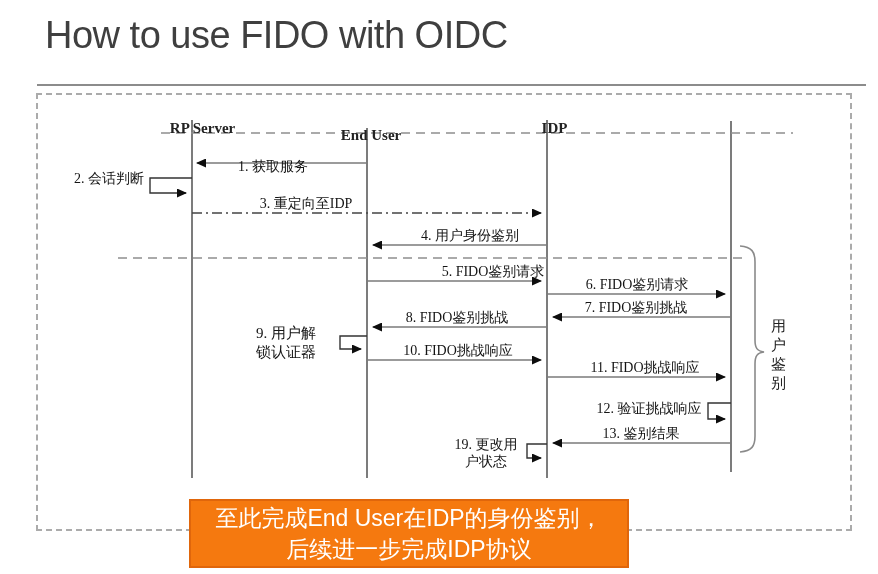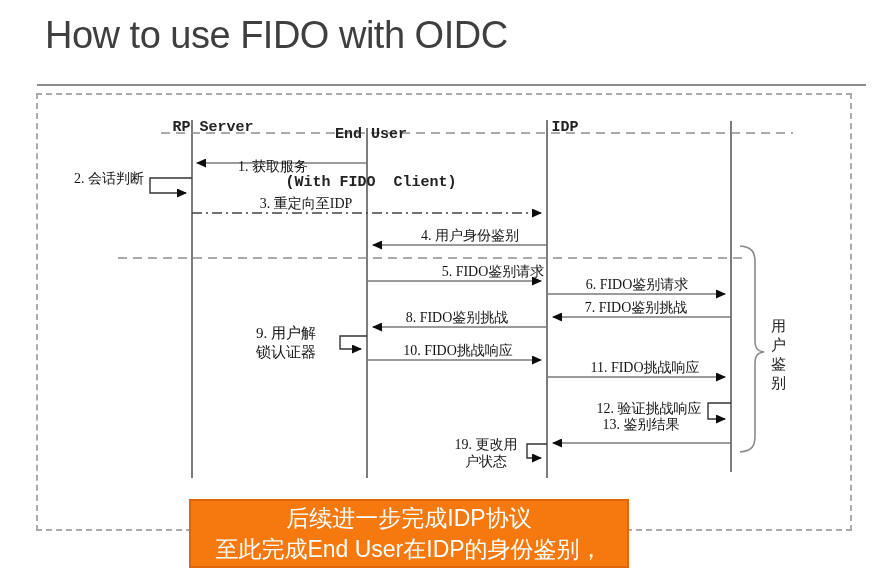--- a/index.html
+++ b/index.html
@@ -6,21 +6,21 @@
   #slide{position:relative;width:878px;height:574px;background:#ffffff;overflow:hidden;
          font-family:"Liberation Sans",sans-serif;}
   .title{position:absolute;left:45px;top:14px;font-size:38px;font-weight:300;color:#3f3f3f;
          letter-spacing:-0.5px;font-family:"Liberation Sans",sans-serif;white-space:nowrap;}
   .title-rule{position:absolute;left:37px;top:84px;width:829px;height:0;border-top:2px solid #8c8c8c;}
   .panel{position:absolute;left:36px;top:93px;width:816px;height:438px;box-sizing:border-box;
          border:2px dashed #ababab;}
   svg.layer{position:absolute;left:0;top:0;}
   .actor-label{position:absolute;transform:translateX(-50%);font-size:15px;font-weight:bold;
          color:#222;white-space:pre;text-align:center;line-height:16px;
-         font-family:Liberation Mono, monospace;}
+         font-family:Liberation Serif, serif;}
   .msg-label{position:absolute;transform:translateX(-50%);font-size:14px;color:#141414;
          white-space:nowrap;text-align:center;line-height:17px;
          font-family:"Liberation Serif","DejaVu Serif",serif;}
   .msg-label.two-line{line-height:19px;font-size:15px;}
   .brace-label{position:absolute;left:771px;top:317px;width:17px;font-size:15px;line-height:19px;
          color:#222;word-break:break-all;font-family:"Liberation Serif","DejaVu Serif",serif;}
   .banner{position:absolute;left:189px;top:499px;width:440px;height:69px;box-sizing:border-box;
          background:#f5790f;border:2px solid #e0660b;color:#ffffff;text-align:center;
          font-size:23px;line-height:31px;padding-top:2px;font-family:"Liberation Sans",sans-serif;}
 </style>
@@ -64,47 +64,46 @@
     <polyline points="547,444 527,444 527,458 541,458" fill="none" stroke="#333" stroke-width="1.4" marker-end="url(#arr)"></polyline>
 
     <path d="M740,246 C752,247 755,252 755,262 L755,340 C755,348 757,351 764,352 C757,353 755,356 755,364 L755,436 C755,446 752,451 740,452" fill="none" stroke="#8a8a8a" stroke-width="1.6"></path>
   </svg>
 
   <div class="actor-label" style="left:195px;top:104px;">
     <span>RP Server</span>
   </div>
   <div class="actor-label" style="left:371px;top:95px;">
     <div>End User</div>
-    <div>(With FIDO  Client)</div>
   </div>
   <div class="actor-label" style="left:547px;top:104px;">
     <span>IDP</span>
   </div>
 
   <div class="msg-label" style="left:273px;top:145px;margin-top:13px;">1. 获取服务</div>
   <div class="msg-label" style="left:109px;top:170px;">2. 会话判断</div>
   <div class="msg-label" style="left:306px;top:195px;">3. 重定向至IDP</div>
   <div class="msg-label" style="left:470px;top:227px;">4. 用户身份鉴别</div>
   <div class="msg-label" style="left:457px;top:263px;margin-left:36px;">5. FIDO鉴别请求</div>
   <div class="msg-label" style="left:637px;top:276px;">6. FIDO鉴别请求</div>
   <div class="msg-label" style="left:636px;top:299px;">7. FIDO鉴别挑战</div>
   <div class="msg-label" style="left:457px;top:309px;">8. FIDO鉴别挑战</div>
   <div class="msg-label two-line" style="left:286px;top:324px;">
     <div>9. 用户解</div>
     <div>锁认证器</div>
   </div>
   <div class="msg-label" style="left:458px;top:342px;">10. FIDO挑战响应</div>
   <div class="msg-label" style="left:645px;top:359px;">11. FIDO挑战响应</div>
   <div class="msg-label" style="left:649px;top:400px;">12. 验证挑战响应</div>
-  <div class="msg-label" style="left:641px;top:416px;">13. 鉴别结果</div>
+  <div class="msg-label" style="left:641px;top:425px;">13. 鉴别结果</div>
   <div class="msg-label two-line" style="left:486px;top:436px;font-size:14px;line-height:17px;">
     <div>19. 更改用</div>
     <div>户状态</div>
   </div>
 
   <div class="brace-label">用户鉴别</div>
 
   <div class="banner">
+    <div>至此完成End User在IDP的身份鉴别，</div>
     <div>后续进一步完成IDP协议</div>
-    <div>至此完成End User在IDP的身份鉴别，</div>
   </div>
 
 </div>
 
 </body></html>

